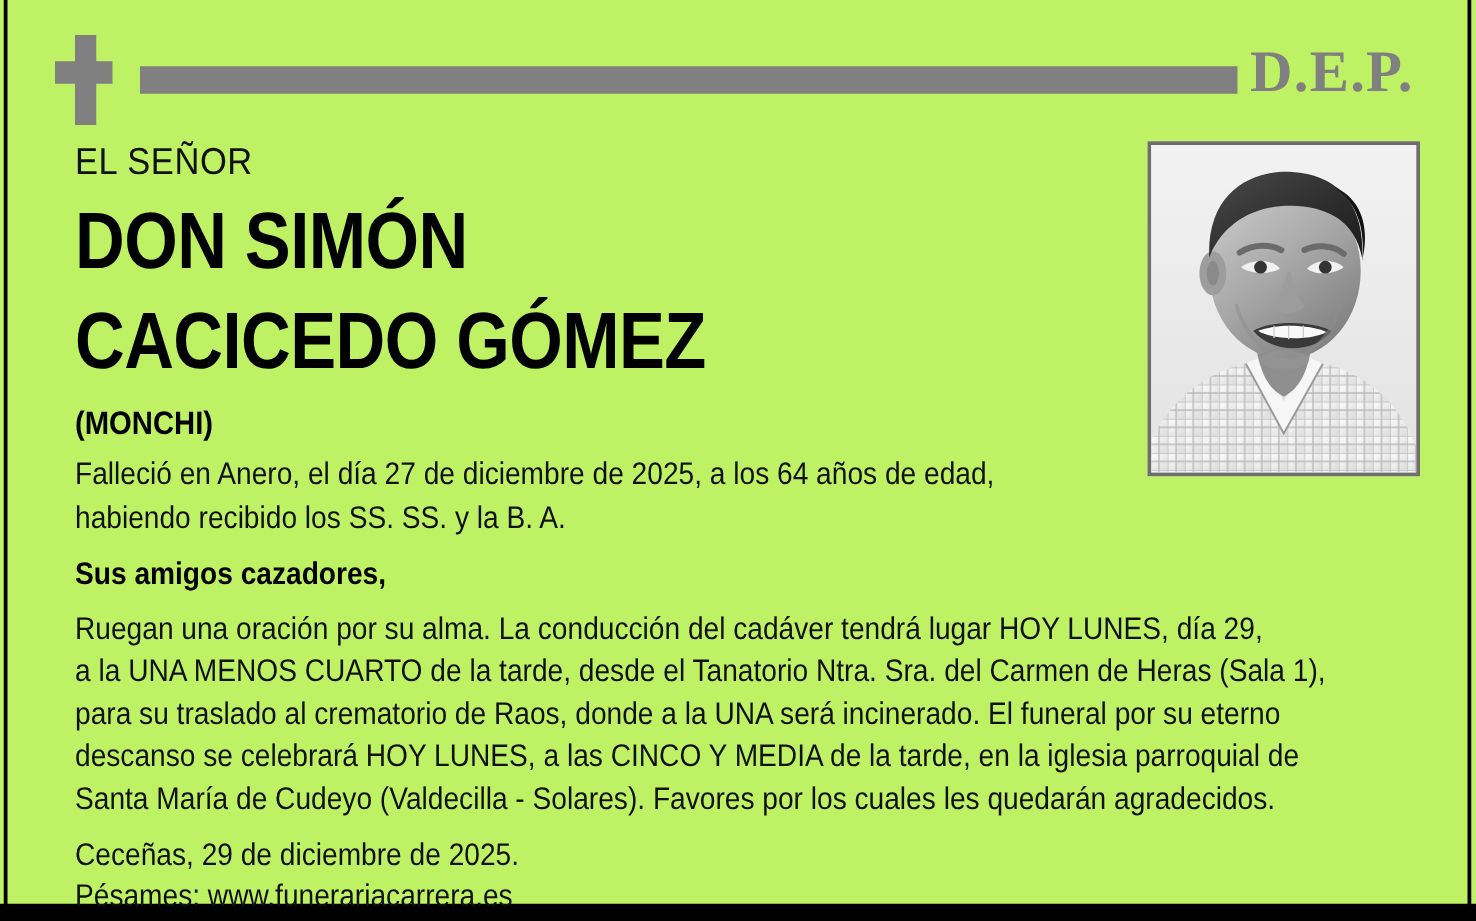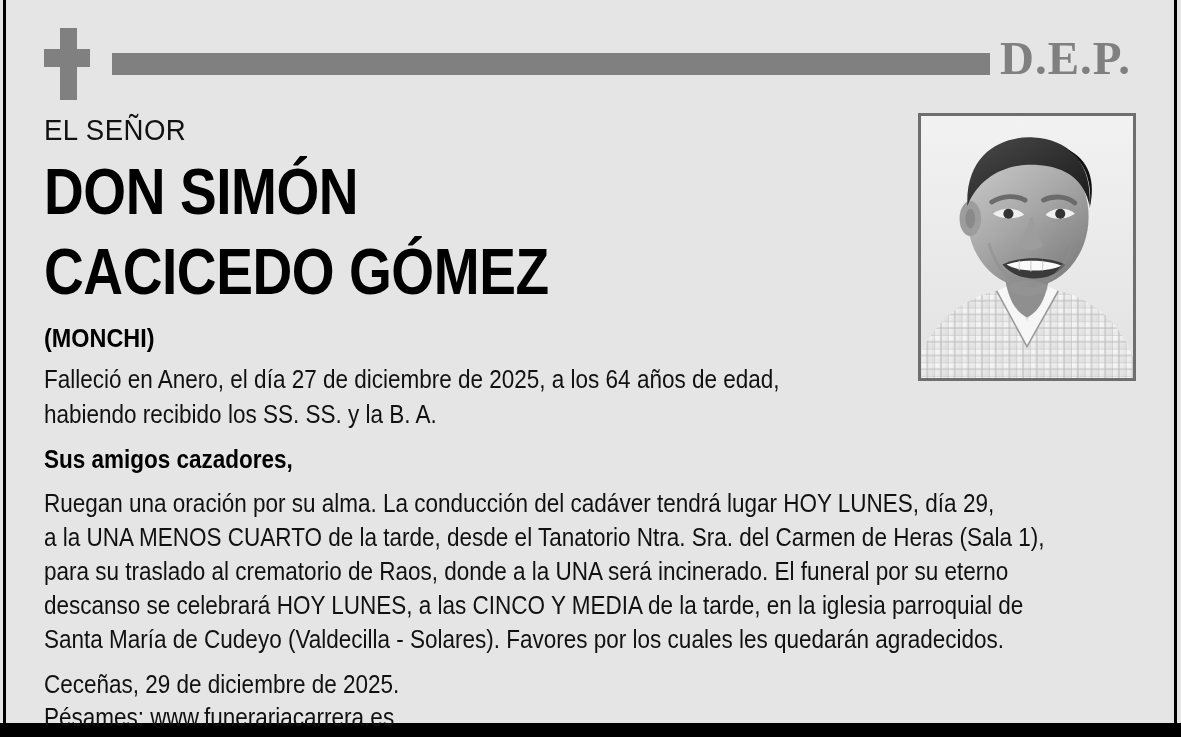--- a/index.html
+++ b/index.html
@@ -8,21 +8,21 @@
     background: #ffffff;
   }
   body {
     font-family: "Liberation Sans", sans-serif;
   }
 
   #notice {
     position: relative;
     width: 1181px;
     height: 737px;
-    background: #e5e5e5;
+    background: #bef264;
     box-sizing: border-box;
     overflow: hidden;
   }
 
   
   .frame-left {
     position: absolute;
     left: 3px; top: 0; bottom: 0;
     width: 3px;
     background: #000000;
@@ -103,21 +103,21 @@
     border: 3px solid #6e6e6e;
     background: #ffffff;
     box-sizing: border-box;
     overflow: hidden;
   }
   .photo svg { display: block; width: 100%; height: 100%; }
 
   
   .content {
     position: absolute;
-    left: 44px;
+    left: 60px;
     top: 112px;
     width: 1090px;
   }
 
   .eyebrow {
     font-family: "Liberation Sans Narrow", "Liberation Sans", sans-serif;
     font-size: 30px;
     line-height: 36px;
     font-weight: normal;
     color: #111111;

